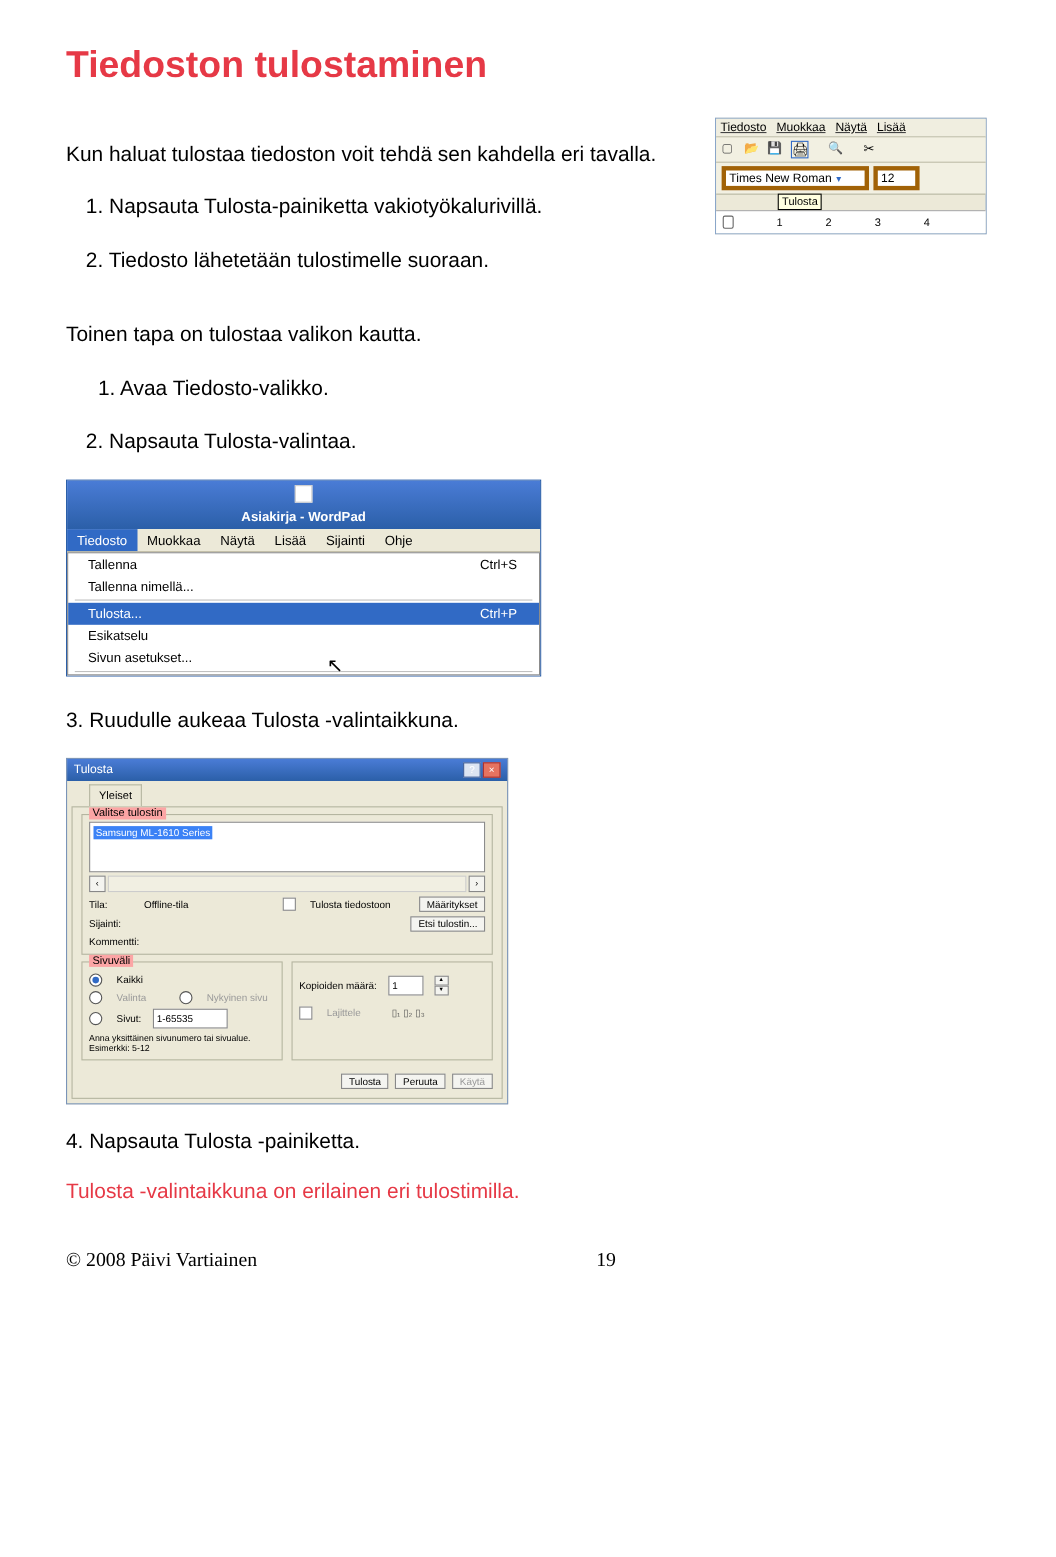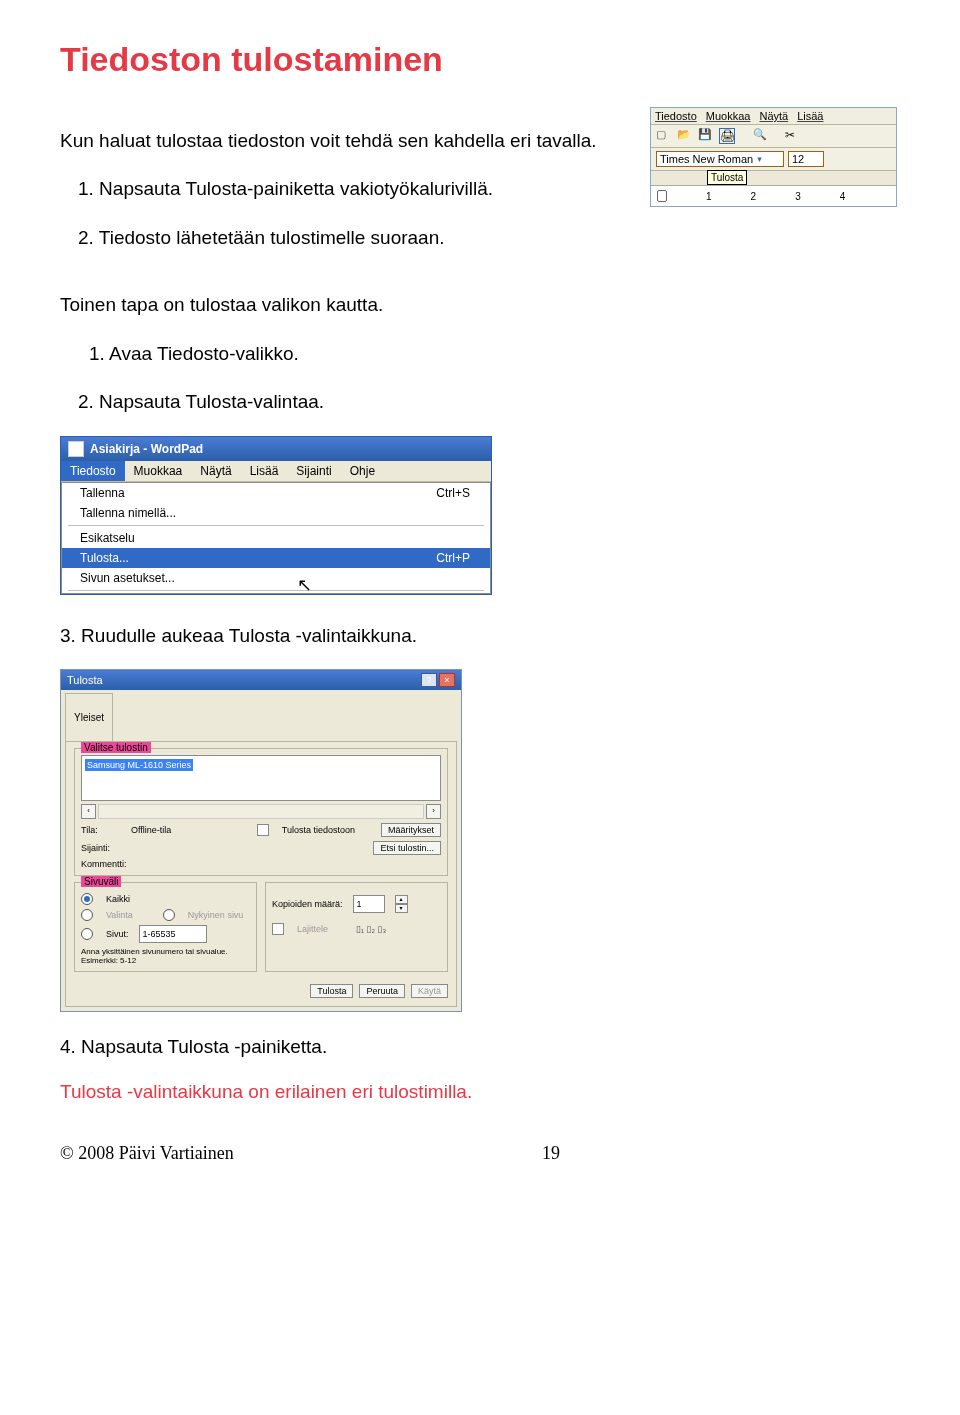--- a/index.html
+++ b/index.html
@@ -56,21 +56,21 @@
   .ico-open::before { content: "📂"; font-size: 11px; }
   .ico-save::before { content: "💾"; font-size: 11px; }
   .ico-print::before { content: "🖨"; font-size: 12px; }
   .ico-find::before { content: "🔍"; font-size: 11px; }
   .ico-cut::before { content: "✂"; font-size: 12px; }
   .small-font-row {
     display:flex; align-items:center; gap:4px;
     padding: 3px 5px; background:#f2f0e2; border-bottom:1px solid #b5b5a0;
   }
   .small-combo {
-    border: 1px solid #a16207; background:#fff; padding: 1px 3px; font-size: 11px;
+    border: 4px solid #a16207; background:#fff; padding: 1px 3px; font-size: 11px;
     display:flex; align-items:center; gap:4px;
   }
   .chev { color:#316ac5; font-size: 9px; }
   .tooltip-box {
     position: relative; margin-top: -2px; margin-left: 56px;
     background: #ffffe1; border: 1px solid #000; font-size: 10px;
     padding: 1px 3px; display:inline-block;
   }
   .ruler {
     display:flex; align-items:center; gap: 39px; padding: 4px 6px;
@@ -86,21 +86,21 @@
     font-size: 12px;
     border: 1px solid #2b5fa8;
     background: #fff;
     margin: 12px 0 26px 0;
   }
   .wp-title {
     background: linear-gradient(#4a7cd6, #2b5fa8);
     color: #fff;
     padding: 4px 7px;
     font-weight: bold;
-    display:flex; gap:6px; align-items:center;
+    display:flex; gap:6px; align-items:center;flex-direction:column;
   }
   .wp-title-ico { width:14px; height:14px; background:#fff; border:1px solid #ccc; display:inline-block; }
   .wp-menubar {
     background: #ece9d8;
     border-bottom: 1px solid #c0bca6;
     display:flex;
   }
   .wp-menubar .mitem { padding: 3px 9px; }
   .wp-menubar .mitem.active { background:#316ac5; color:#fff; }
   .dropdown {
@@ -137,41 +137,41 @@
     color:#fff; padding: 3px 6px; font-size: 11px;
     display:flex; justify-content:space-between; align-items:center;
   }
   .pd-winbtns { display:flex; gap:2px; }
   .pd-winbtns div { width:14px; height:12px; background:#dce4f2; border:1px solid #3a5a98; font-size:9px; text-align:center; line-height:12px; }
   .pd-winbtns .cls { background:#e67360; border-color:#a33; color:#fff;}
   .pd-tab {
     display:inline-block;
     border:1px solid #b5b5a0;
     background:#ece9d8;
-    padding: 18px 8px;
-    margin-left:4px;
+    padding: 4px 8px;
+    margin-left:20px;
     margin-top:3px;
     border-bottom: none;
     font-size: 10px;
   }
   .pd-body {
     border:1px solid #b5b5a0;
     margin: 0 4px 4px 4px;
     padding: 6px 8px 8px 8px;
     background:#ece9d8;
   }
   .pd-group {
     border:1px solid #b5b5a0;
     padding: 6px;
     margin-bottom: 6px;
     position:relative;
   }
   .pd-group .legend {
     position:absolute; top:-7px; left:6px;
-    background:#ec4899; padding: 0 3px;
+    background:#fca5a5; padding: 0 3px;
     font-size:10px;
   }
   .pd-listbox {
     background:#fff; border:1px solid #8c8c8c;
     height:38px; padding:3px;
     overflow:hidden;
   }
   .pd-listbox .sel-item { background:#3b82f6; color:#fff; padding:1px 2px; display:inline-block; font-size:9px;}
   .pd-scroll { display:flex; align-items:center; margin-top:3px; gap:2px; }
   .pd-scroll .sbtn { width:13px; height:13px; border:1px solid #888; background:#f4f4f0; text-align:center; font-size:8px; line-height:11px;}
@@ -278,27 +278,27 @@
   <div class="dropdown">
     <div class="dd-row">
       <span>Tallenna</span>
       <span>Ctrl+S</span>
     </div>
     <div class="dd-row">
       <span>Tallenna nimellä...</span>
       <span></span>
     </div>
     <div class="dd-sep"></div>
+    <div class="dd-row sel">
+      <span>Tulosta...</span>
+      <span>Ctrl+P</span>
+    </div>
     <div class="dd-row">
       <span>Esikatselu</span>
       <span></span>
-    </div>
-    <div class="dd-row sel">
-      <span>Tulosta...</span>
-      <span>Ctrl+P</span>
     </div>
     <div class="dd-row">
       <span>Sivun asetukset...</span>
       <span></span>
     </div>
     <div class="dd-sep"></div>
   </div>
   <div class="cursor-arrow">↖</div>
 </div>
 

